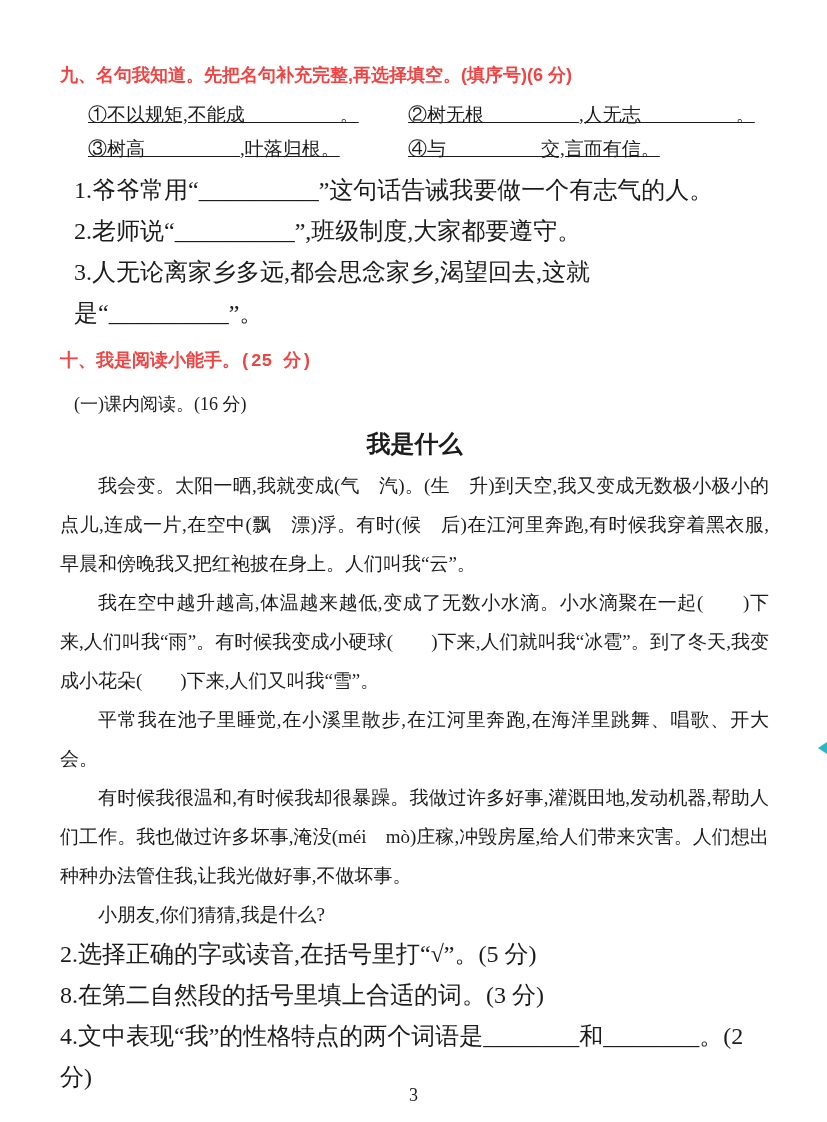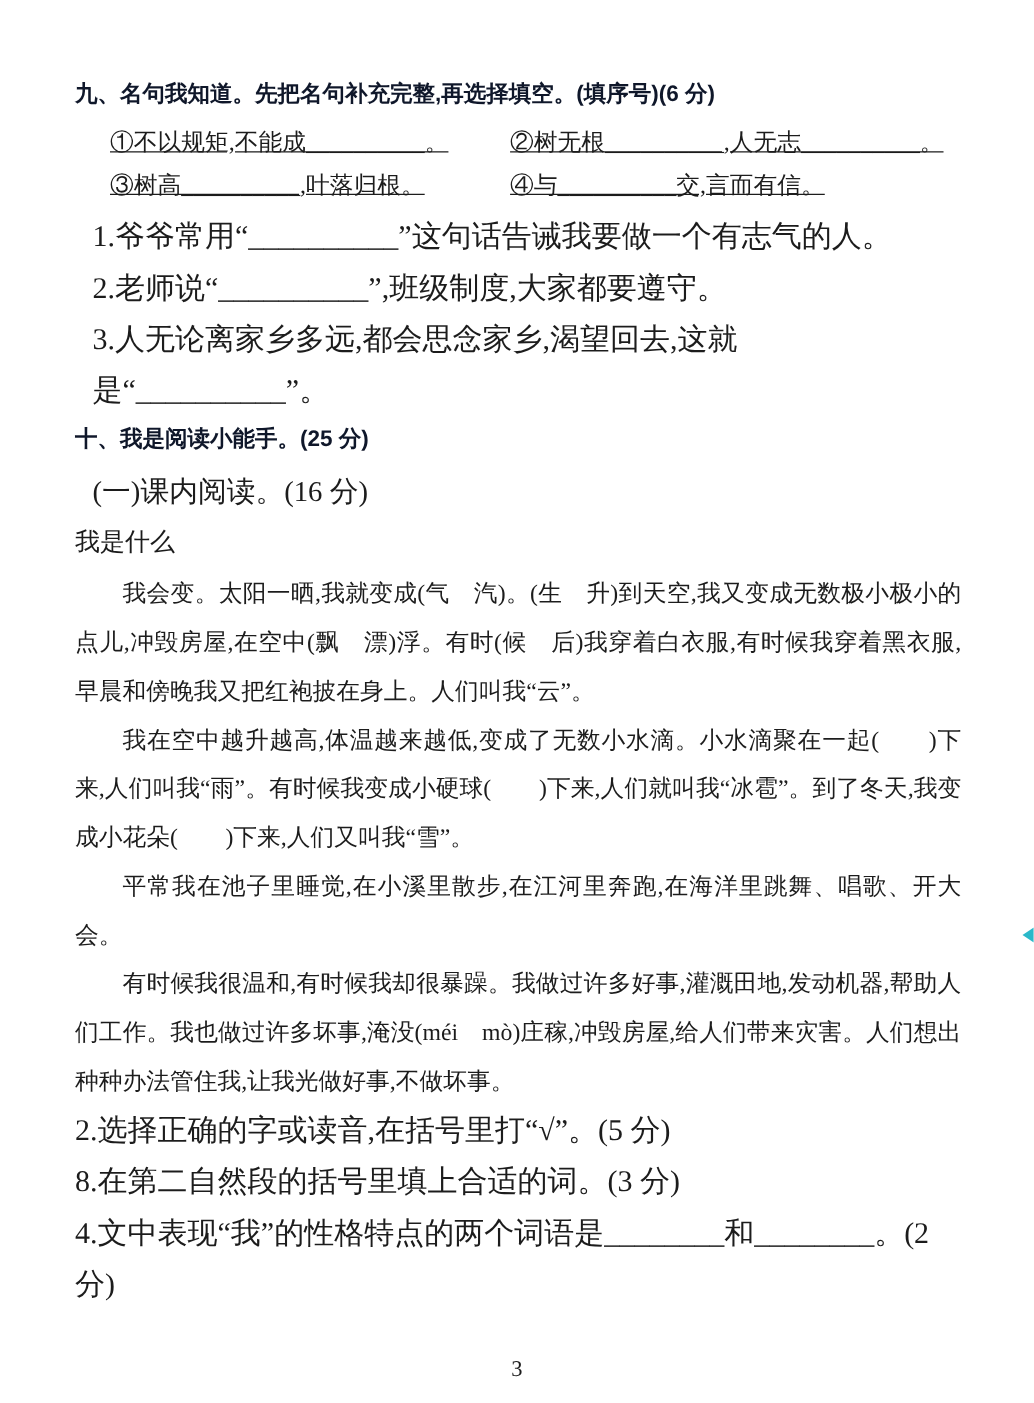--- a/index.html
+++ b/index.html
@@ -15,50 +15,52 @@
     font-family: "Liberation Serif", serif;
     color: #1c1c1c;
   }
   .sheet {
     padding: 62px 58px 0 60px;
   }
   .section-heading {
     font-family: "Liberation Sans", sans-serif;
     font-weight: bold;
     font-size: 18px;
-    color: #0f172a;
+    color: #ef4444;
     line-height: 26px;
     margin: 0 0 10px 0;
   }
   .sayings-grid {
     display: grid;
     grid-template-columns: 47% 53%;
     padding-left: 28px;
     font-size: 19px;
     line-height: 34px;
     margin-bottom: 4px;
     text-decoration: underline;
   }
   .q-line {
     font-size: 24px;
     line-height: 41px;
     padding-left: 14px;
   }
   .section-ten-heading {
-    margin-top: 4px;
+    margin-top: 14px;
+    font-family: Liberation Mono, monospace;
   }
   .sub-heading {
-    font-size: 23px;
+    font-size: 18px;
     line-height: 40px;
     padding-left: 14px;
   }
   .passage-title {
+    text-align: center;
     font-family: "Liberation Sans", sans-serif;
-    font-weight: normal;
-    font-size: 20px;
+    font-weight: bold;
+    font-size: 24px;
     line-height: 24px;
     margin: 8px 0 10px 0;
   }
   .passage p {
     font-size: 19px;
     line-height: 39px;
     margin: 0;
     text-indent: 2em;
     text-align: justify;
     text-justify: inter-ideograph;
@@ -106,24 +108,25 @@
     <div class="q-line">3.人无论离家乡多远,都会思念家乡,渴望回去,这就是“__________”。</div>
   </div>
 
   <div class="section">
     <h2 class="section-heading section-ten-heading">十、我是阅读小能手。(25 分)</h2>
 
     <div class="sub-heading">(一)课内阅读。(16 分)</div>
 
     <div class="passage">
       <div class="passage-title">我是什么</div>
-      <p>我会变。太阳一晒,我就变成(气　汽)。(生　升)到天空,我又变成无数极小极小的点儿,冲毁房屋,在空中(飘　漂)浮。有时(候　后)我穿着白衣服,有时候我穿着黑衣服,早晨和傍晚我又把红袍披在身上。人们叫我“云”。</p>
+      <p>我会变。太阳一晒,我就变成(气　汽)。(生　升)到天空,我又变成无数极小极小的点儿,连成一片,在空中(飘　漂)浮。有时(候　后)在江河里奔跑,有时候我穿着黑衣服,早晨和傍晚我又把红袍披在身上。人们叫我“云”。</p>
       <p>我在空中越升越高,体温越来越低,变成了无数小水滴。小水滴聚在一起(　　)下来,人们叫我“雨”。有时候我变成小硬球(　　)下来,人们就叫我“冰雹”。到了冬天,我变成小花朵(　　)下来,人们又叫我“雪”。</p>
       <p>平常我在池子里睡觉,在小溪里散步,在江河里奔跑,在海洋里跳舞、唱歌、开大会。</p>
       <p>有时候我很温和,有时候我却很暴躁。我做过许多好事,灌溉田地,发动机器,帮助人们工作。我也做过许多坏事,淹没(méi　mò)庄稼,冲毁房屋,给人们带来灾害。人们想出种种办法管住我,让我光做好事,不做坏事。</p>
+      <p>小朋友,你们猜猜,我是什么?</p>
     </div>
 
     <div class="questions-ten">
       <div class="q-line">2.选择正确的字或读音,在括号里打“√”。(5 分)</div>
       <div class="q-line">8.在第二自然段的括号里填上合适的词。(3 分)</div>
       <div class="q-line">4.文中表现“我”的性格特点的两个词语是________和________。(2 分)</div>
     </div>
   </div>
 
 </div>

